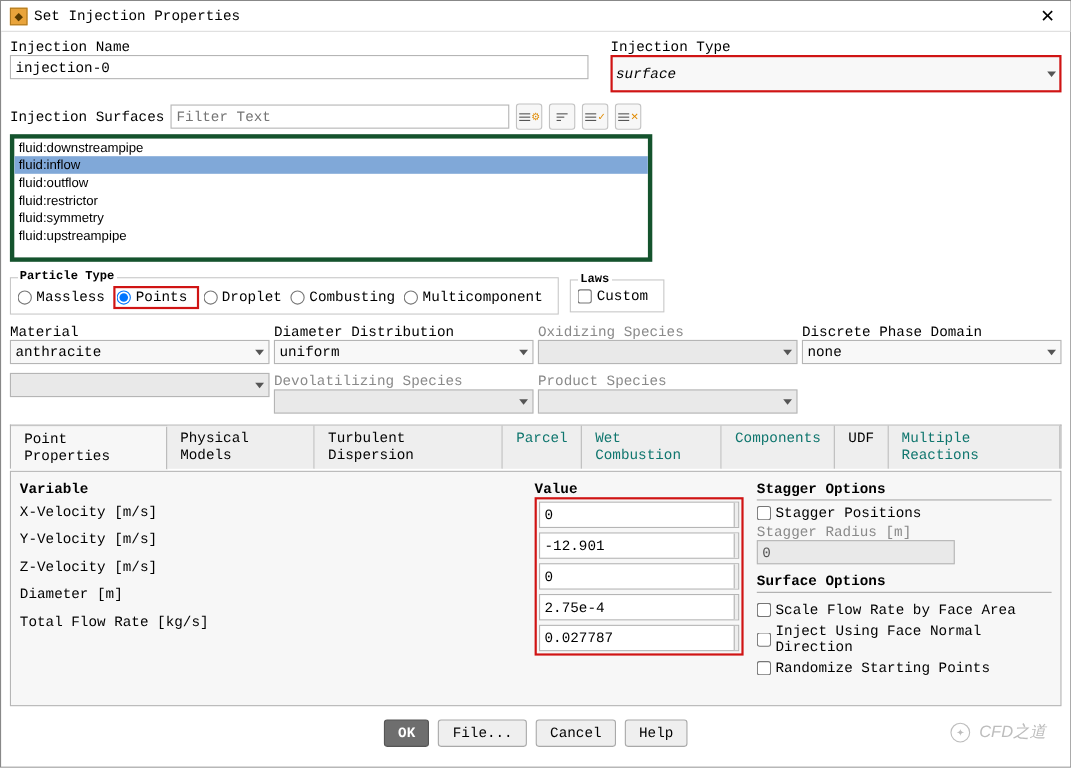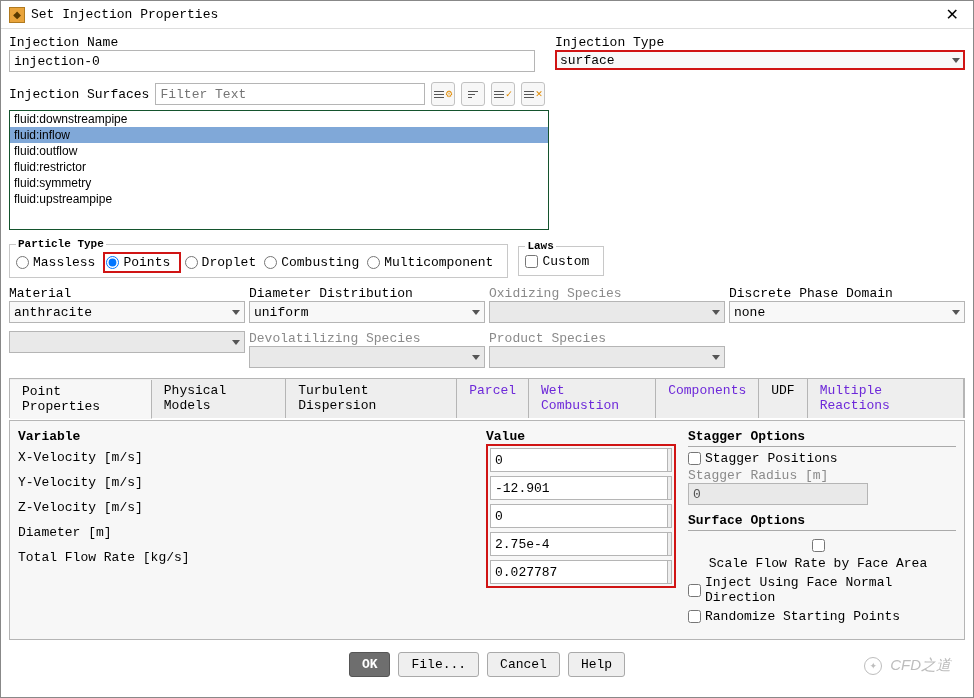--- a/index.html
+++ b/index.html
@@ -38,33 +38,33 @@
   }
   .dropdown .dd-text { flex: 1; font-family: "Courier New", monospace; font-size: 13px; overflow:hidden; white-space:nowrap; }
   .dropdown .caret {
     width: 0; height: 0; border-left: 4px solid transparent; border-right: 4px solid transparent;
     border-top: 5px solid #555; margin-left: 4px;
   }
   .dropdown.disabled { background: #e9e9e9; color: #777; }
   .toprow { display: flex; gap: 20px; }
   .toprow .left { flex: 1; }
   .toprow .right { width: 410px; }
-  .hl-red { border: 2px solid #d01414 !important; padding: 0 3px; height: 20px; }
+  .hl-red { border: 2px solid #d01414 !important; padding: 0 3px; height: 34px; font-style: italic; }
   .hl-red-wrap { border: 2px solid #d01414; padding: 1px; display:inline-flex; align-items:center; }
   .surf-row { display: flex; align-items: center; gap: 6px; margin-top: 4px; }
   .icon-btn {
     width: 24px; height: 24px; border: 1px solid #c2c2c2; border-radius: 3px;
     background: #f7f7f7; display: flex; align-items: center; justify-content: center;
     font-size: 11px; cursor: pointer;
   }
   .icon-lines { display:flex; flex-direction:column; gap:2px; }
   .icon-lines span { display:block; width:10px; height:1px; background:#555; }
   .listbox {
-    border: 1px solid #14532d; height: 120px; overflow: auto; background: #fff; margin-top: 2px;
-    width: 540px;
+    border: 4px solid #14532d; height: 120px; overflow: auto; background: #fff; margin-top: 2px;
+    width: 584px;
   }
   .list-item { padding: 1px 4px; font-family: Tahoma, sans-serif; font-size: 12px; cursor: pointer; }
   .list-item.selected { background: #80a8d8; }
   fieldset.group {
     border: 1px solid #c8c8c8; padding: 2px 6px 4px 6px; margin: 0;
   }
   fieldset.group legend { font-family: "Courier New", monospace; font-weight: bold; font-size: 11px; padding: 0 2px; }
   .radio, .checkbox { display: inline-flex; align-items: center; gap: 4px; margin-right: 8px; font-family: "Courier New", monospace; font-size: 13px; }
   .radio input, .checkbox input { margin:0; }
   .section { display: flex; gap: 4px; margin-top: 6px; }
@@ -73,21 +73,21 @@
   .disabled-label { color: #8a8a8a; }
   .tabs {
     display: flex; border: 1px solid #b5b5b5; border-bottom: none; margin-top: 8px;
     background: #eee;
   }
   .tab {
     padding: 4px 12px; border-right: 1px solid #b5b5b5; font-family: "Courier New", monospace;
     font-size: 13px; cursor: pointer; background: #eee;
   }
   .tab.active { background: #f7f7f7; border-bottom: 1px solid #f7f7f7; position: relative; top: 1px; }
-  .tab.disabled { color: #6d28d9; }
+  .tab.disabled { color: #0f766e; }
   .tab-panel {
     border: 1px solid #b5b5b5; padding: 8px; display: flex; gap: 12px; height: 220px;
     background: #f7f7f7;
   }
   .vars-col { flex: 1; display: flex; flex-direction: column; }
   .vars-header { display: flex; font-family: "Courier New", monospace; font-weight: bold; font-size: 13px; }
   .vars-header .vh-var { flex: 1; }
   .vars-header .vh-val { width: 190px; }
   .values-box { border: 2px solid #d01414; padding: 2px; display: flex; flex-direction: column; gap: 4px; width: 190px; }
   .val-field { display: flex; border: 1px solid #b5b5b5; height: 24px; background:#fff; }
@@ -130,21 +130,21 @@
         <div class="mono label">Injection Type</div>
         <div class="dropdown hl-red">
           <div class="dd-text">surface</div>
           <div class="caret"></div>
         </div>
       </div>
     </div>
 
     <div class="surf-row" style="margin-top:8px;">
       <div class="mono">Injection Surfaces</div>
-      <input class="text-input placeholder" style="width: 270px; color: rgb(136, 136, 136);" placeholder="Filter Text">
+      <input class="text-input placeholder" style="width: 308px; color: rgb(136, 136, 136);" placeholder="Filter Text">
       <div class="icon-btn">
         <div class="icon-lines">
             <span></span>
             <span></span>
             <span></span>
           </div>
         <span style="color:#e08a00;font-size:9px;margin-left:1px;">⚙</span>
       </div>
       <div class="icon-btn">
         <div class="icon-lines">
@@ -326,21 +326,21 @@
       <div class="opts-col">
         <div class="opts-title">Stagger Options</div>
         <label class="checkbox">
           <input type="checkbox" id="stagger-pos" style="">
             <span>Stagger Positions</span>
         </label>
         <div class="mono disabled-label" style="margin-top:2px;">Stagger Radius [m]</div>
         <input class="text-input" style="background: rgb(233, 233, 233); width: 180px;" disabled="" value="0">
         <div class="opts-title" style="margin-top:8px;">Surface Options</div>
         <div id="surf-opts">
-            <label class="checkbox" style="display: flex; margin-top: 4px; flex-direction: column;">
+            <label class="checkbox" style="display: flex; margin-top: 4px;">
               <input type="checkbox" style="">
               <span>Scale Flow Rate by Face Area</span>
             </label>
             <label class="checkbox" style="display: flex; margin-top: 4px;">
               <input type="checkbox" style="">
               <span>Inject Using Face Normal Direction</span>
             </label>
             <label class="checkbox" style="display: flex; margin-top: 4px;">
               <input type="checkbox" style="">
               <span>Randomize Starting Points</span>

